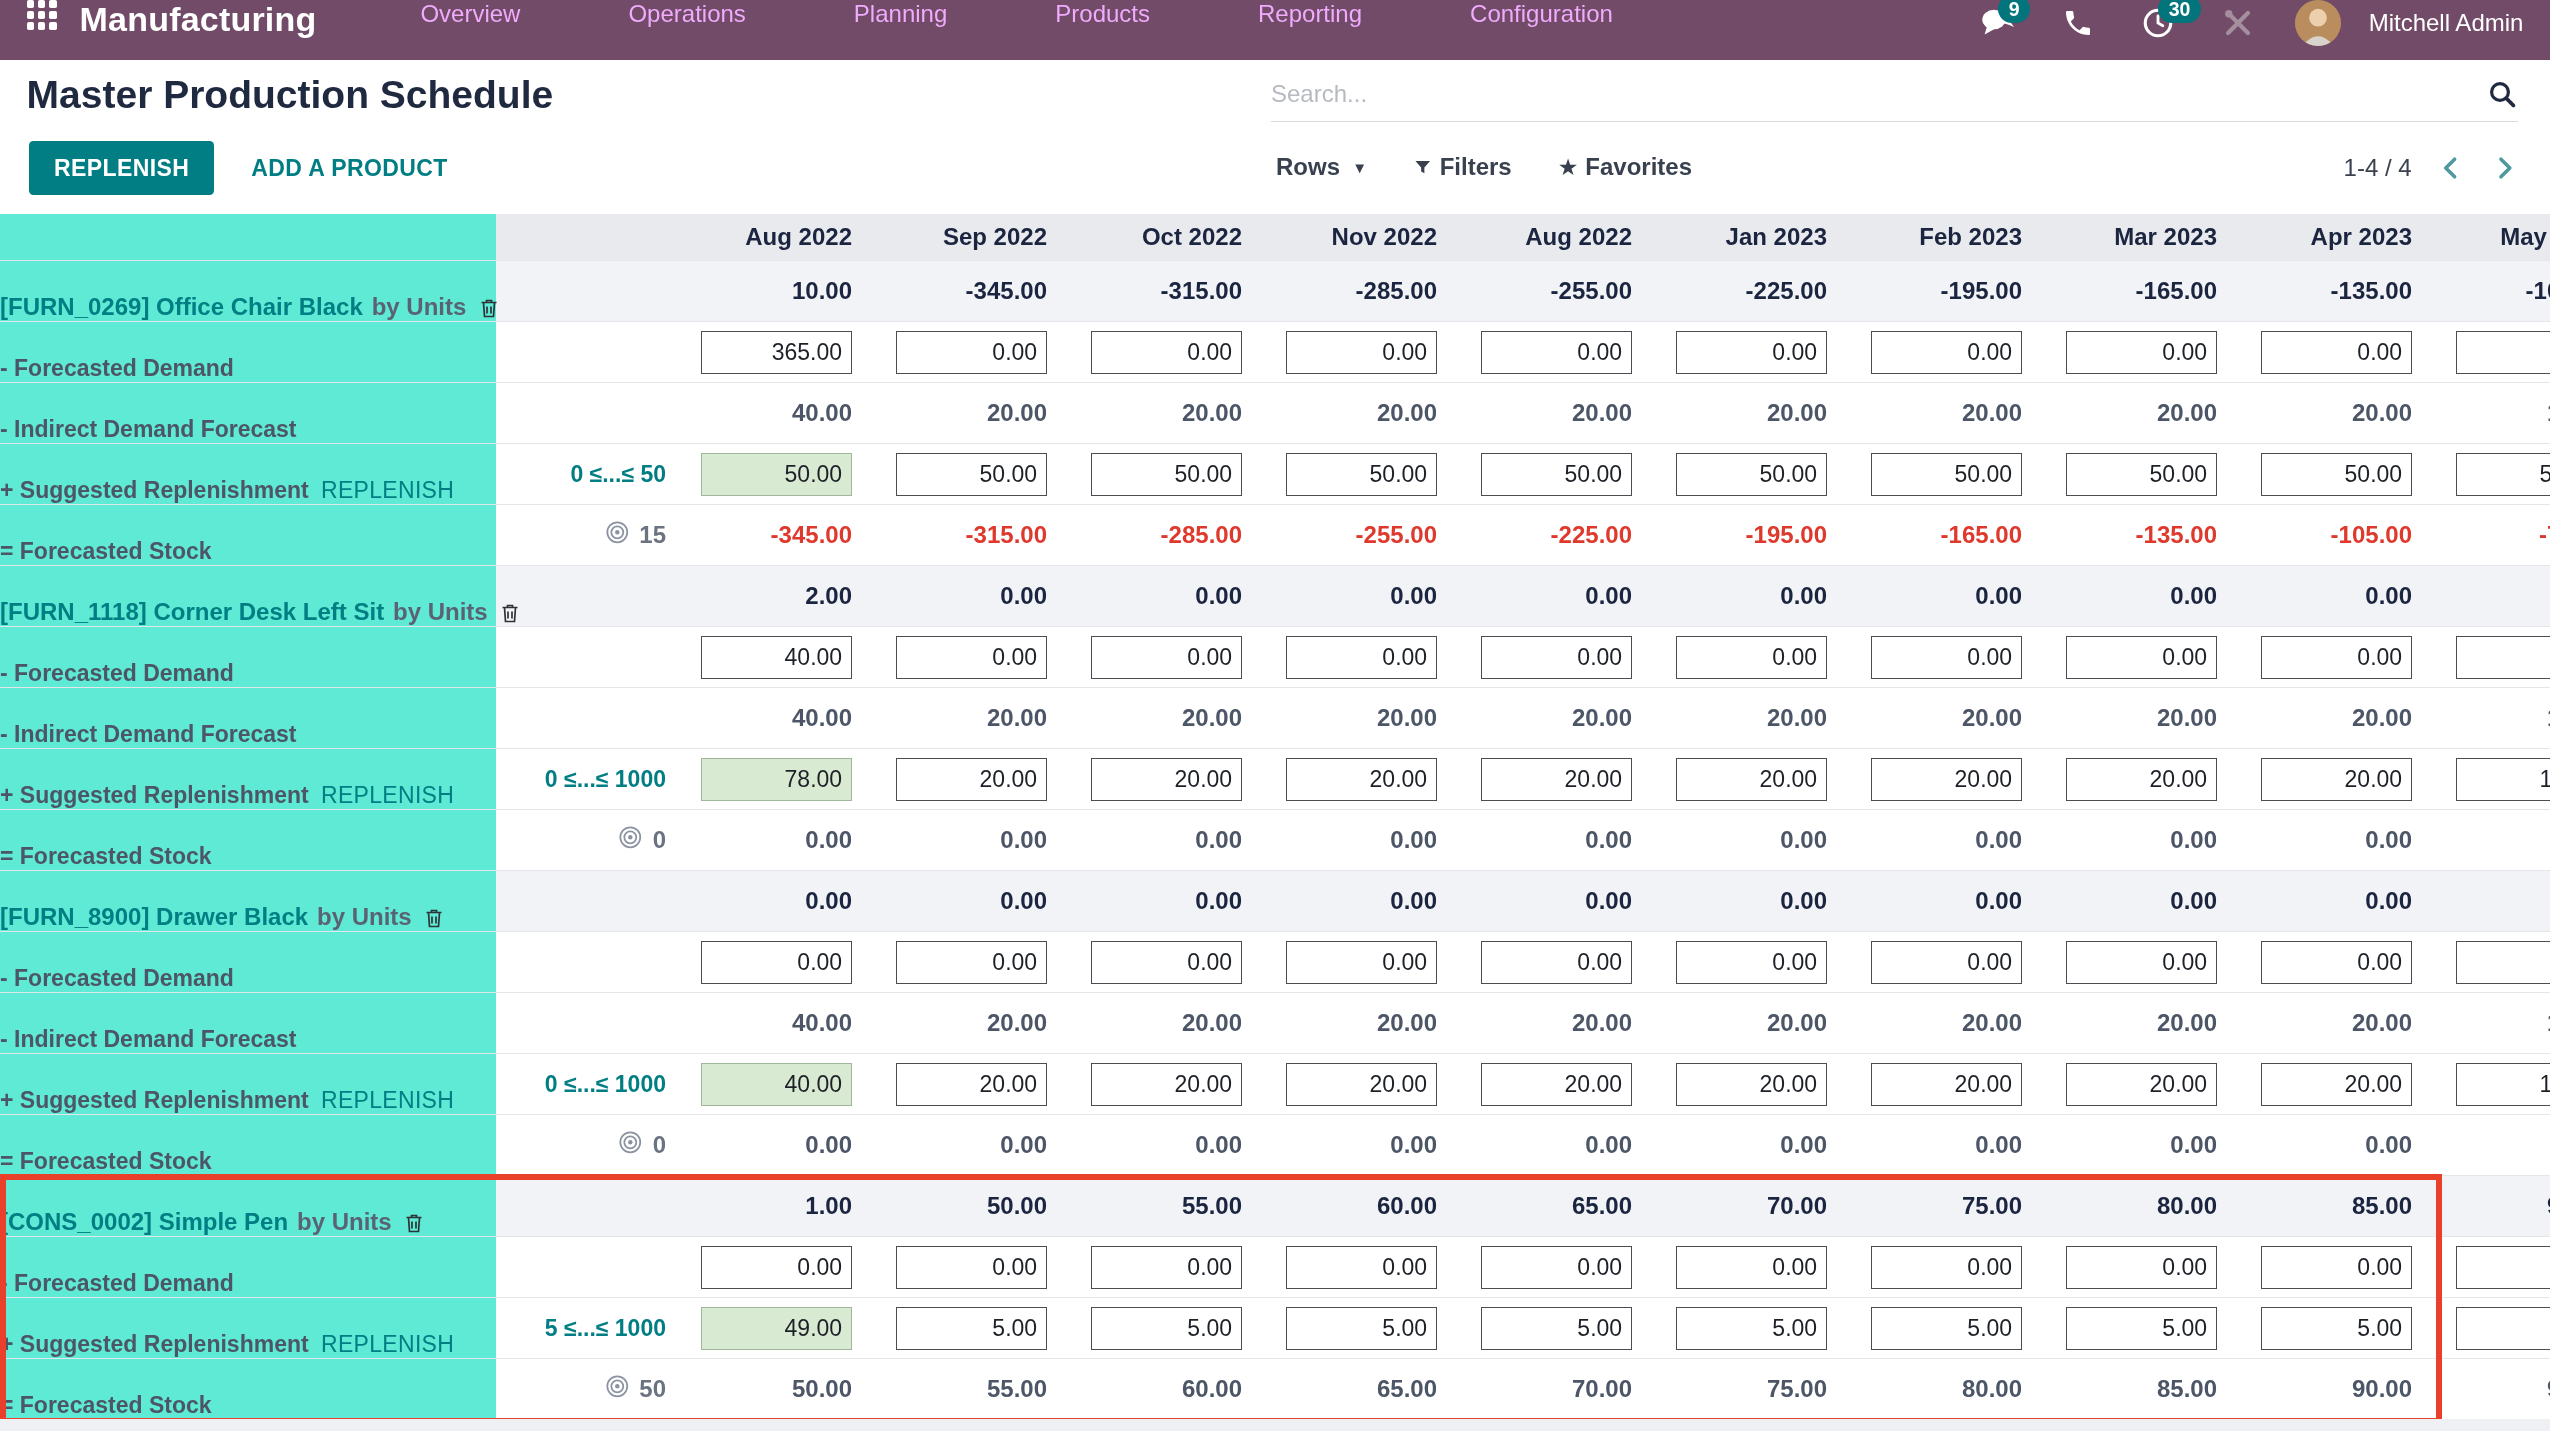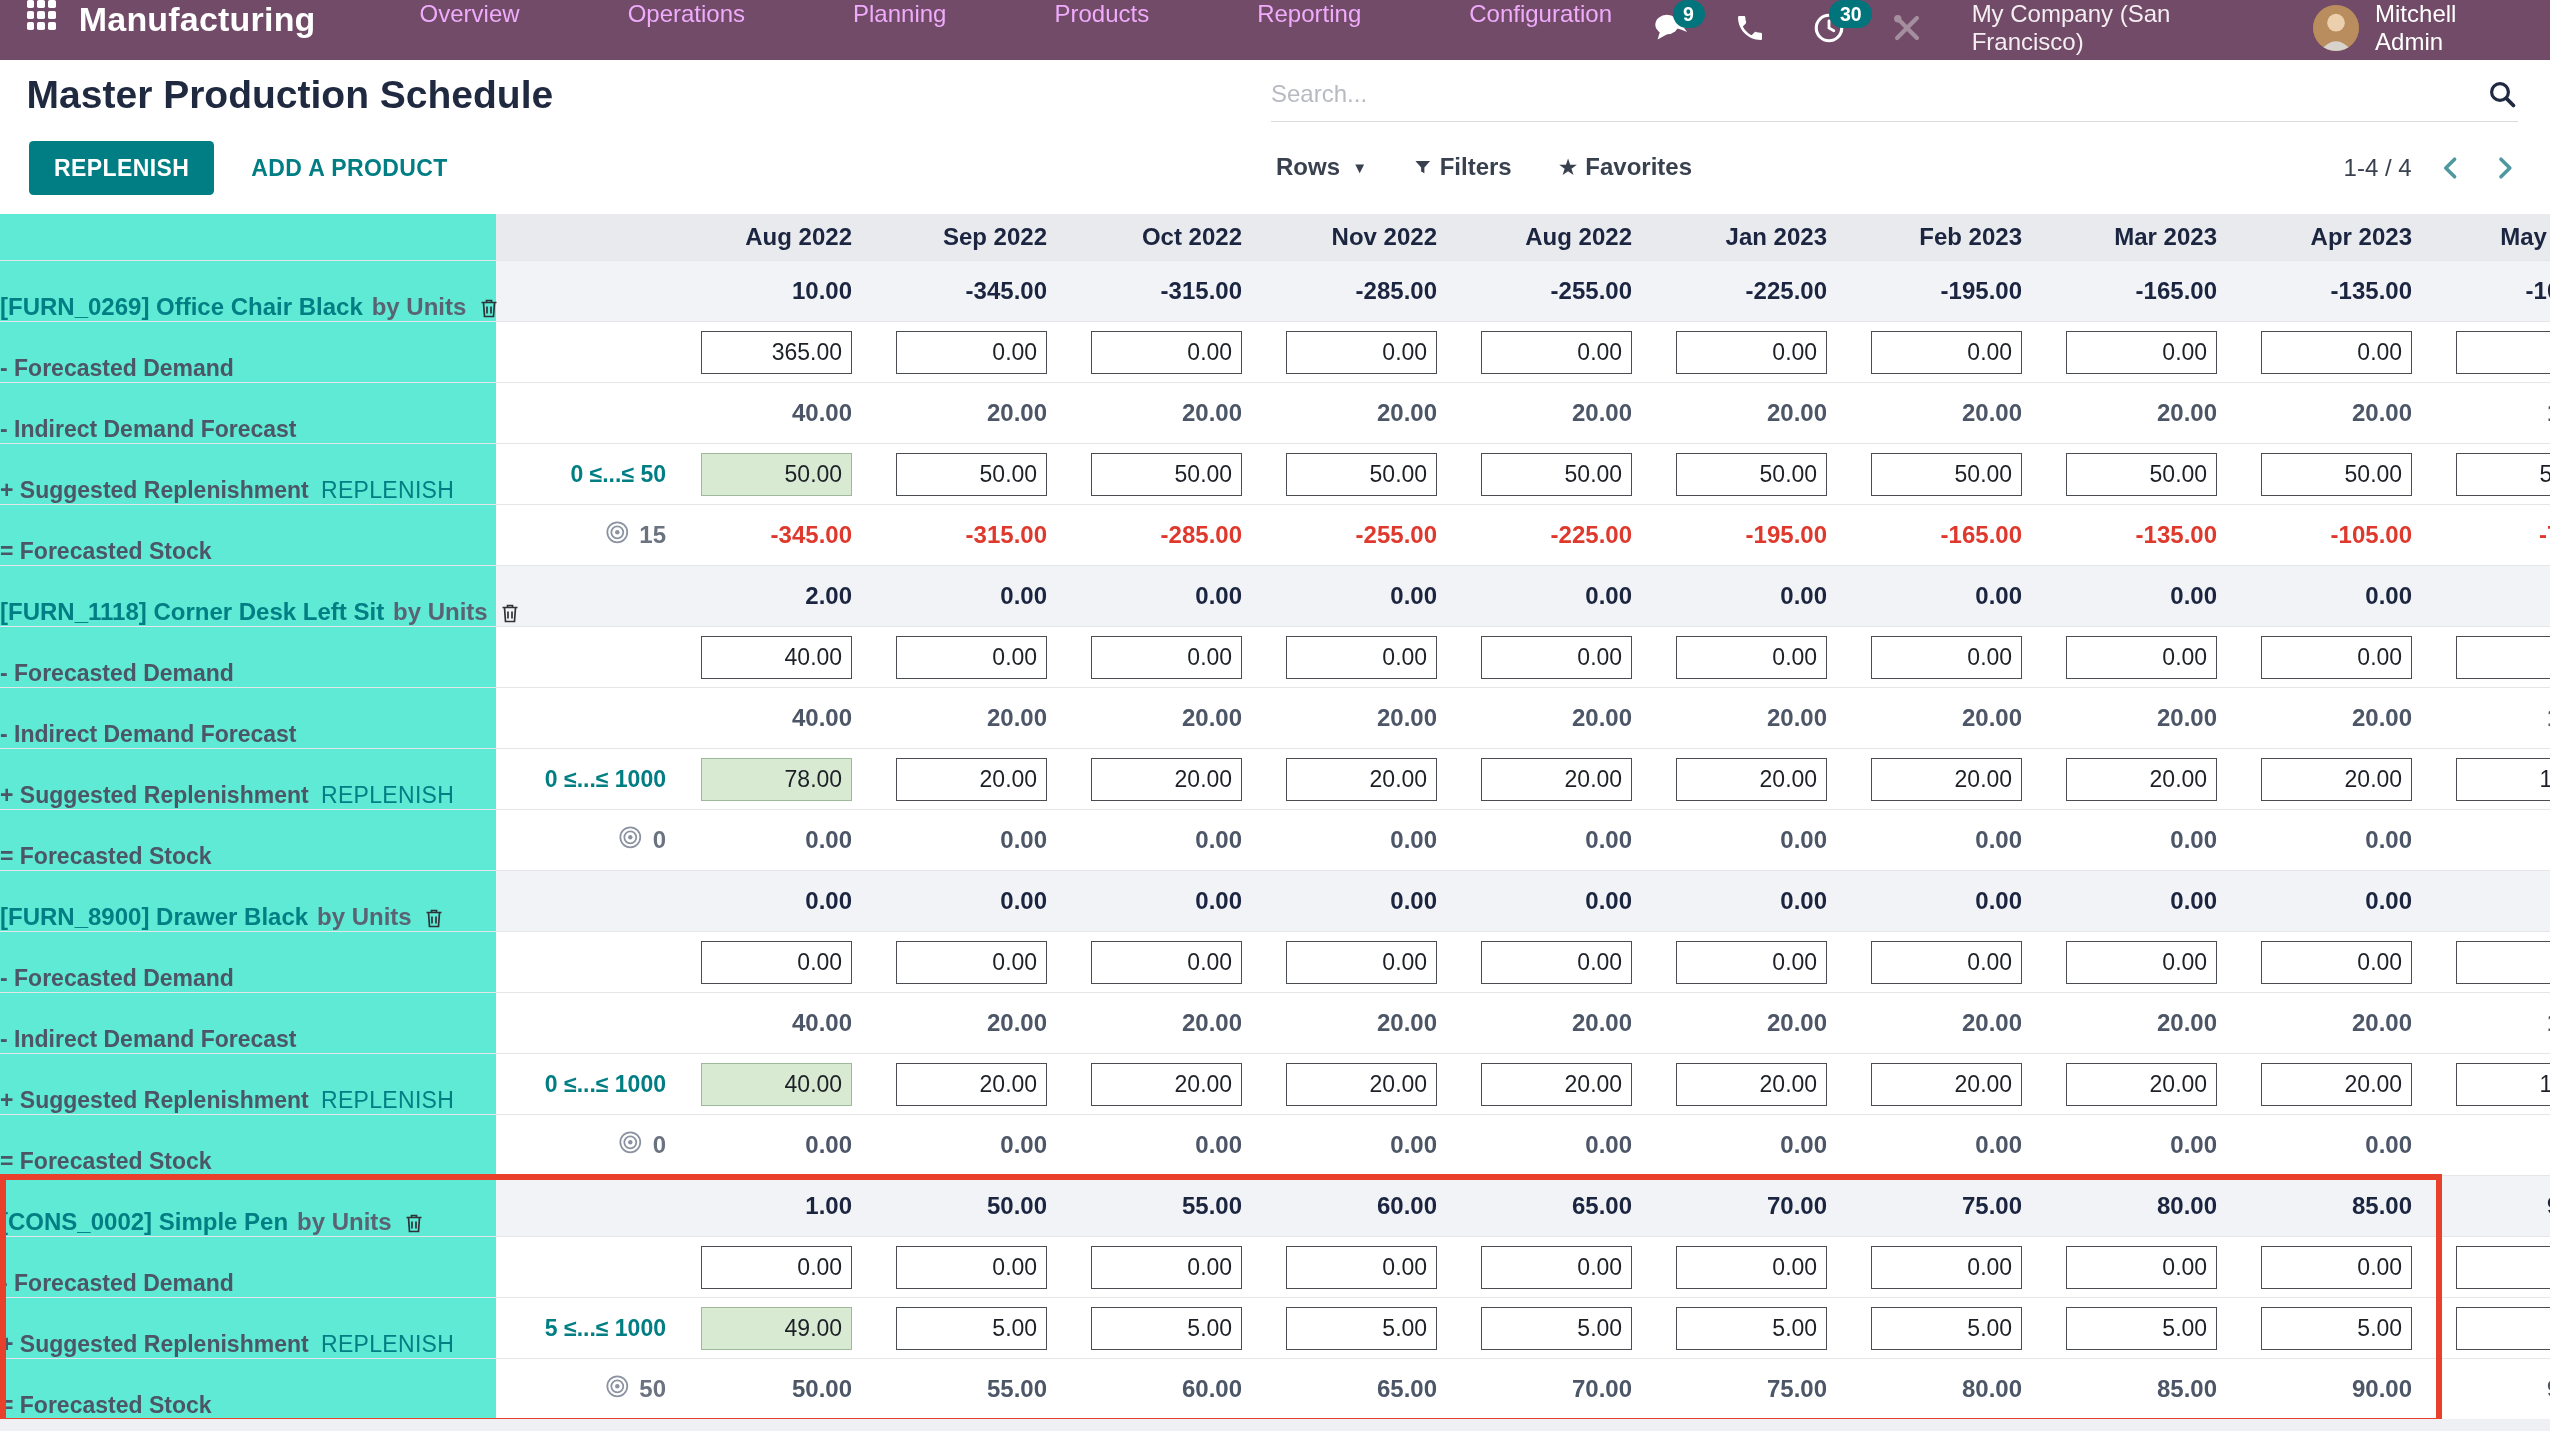--- a/index.html
+++ b/index.html
@@ -17,21 +17,21 @@
   .nav-menu { display:flex; margin-left:104px; gap:108px; }
   .nav-menu span { font-size:24px; font-weight:400; color:#f0abfc; cursor:pointer; }
   .nav-right { margin-left:auto; display:flex; align-items:center; }
   .nav-icon-btn { position:relative; margin-left:41px; width:39px; height:39px;
     display:flex; align-items:center; justify-content:center; cursor:pointer; }
   .nav-badge { position:absolute; top:-8.9px; left:19.5px; background:#02747c; color:#fff;
     font-size:19.5px; font-weight:700; padding:0.9px 10.6px; border-radius:19.5px; line-height:26.6px; }
   .nav-company { font-size:24px; margin-left:46px; color:#f4eef2; }
   .avatar { width:46px; height:46px; border-radius:50%; margin-left:37px; overflow:hidden;
     background:#8d6e63; flex:none; }
-  .nav-user { font-size:24px; margin-left:16px; color:#fff; }
+  .nav-user { font-size:24px; margin-left:28px; color:#fff; }
 
   
   .title-row { height:69px; display:flex; align-items:center; }
   .page-title { font-size:39px; font-weight:700; color:#1f2940; margin-left:26.6px; }
   .search-box { margin-left:auto; margin-right:32px; width:1247px; height:55px;
     display:flex; align-items:center; border-bottom:1.8px solid #d8dade; }
   .search-box input { flex:1; border:none; outline:none; font-size:24px; color:#333;
     font-family:inherit; background:transparent; }
   .search-box input::placeholder { color:#b7bac1; }
 
@@ -133,21 +133,20 @@
         </svg>
         <span class="nav-badge">30</span>
       </div>
       <div class="nav-icon-btn">
         <svg width="34" height="34" viewBox="0 0 24 24">
           <path d="M5 5 L19 19" stroke="#a58f9f" stroke-width="3" stroke-linecap="round"></path>
           <path d="M19 5 L5 19" stroke="#a58f9f" stroke-width="3" stroke-linecap="round"></path>
           <circle cx="5.5" cy="5.5" r="2.6" fill="#a58f9f"></circle>
         </svg>
       </div>
-      <div class="nav-company">My Company (San Francisco)</div>
       <div class="avatar">
         <svg width="46" height="46" viewBox="0 0 52 52">
           <rect width="52" height="52" fill="#b98d5e"></rect>
           <circle cx="26" cy="20" r="10" fill="#ecd0ae"></circle>
           <path d="M8 52 Q26 30 44 52 Z" fill="#d8d3cc"></path>
         </svg>
       </div>
       <div class="nav-user">Mitchell Admin</div>
     </div>
   </div>

